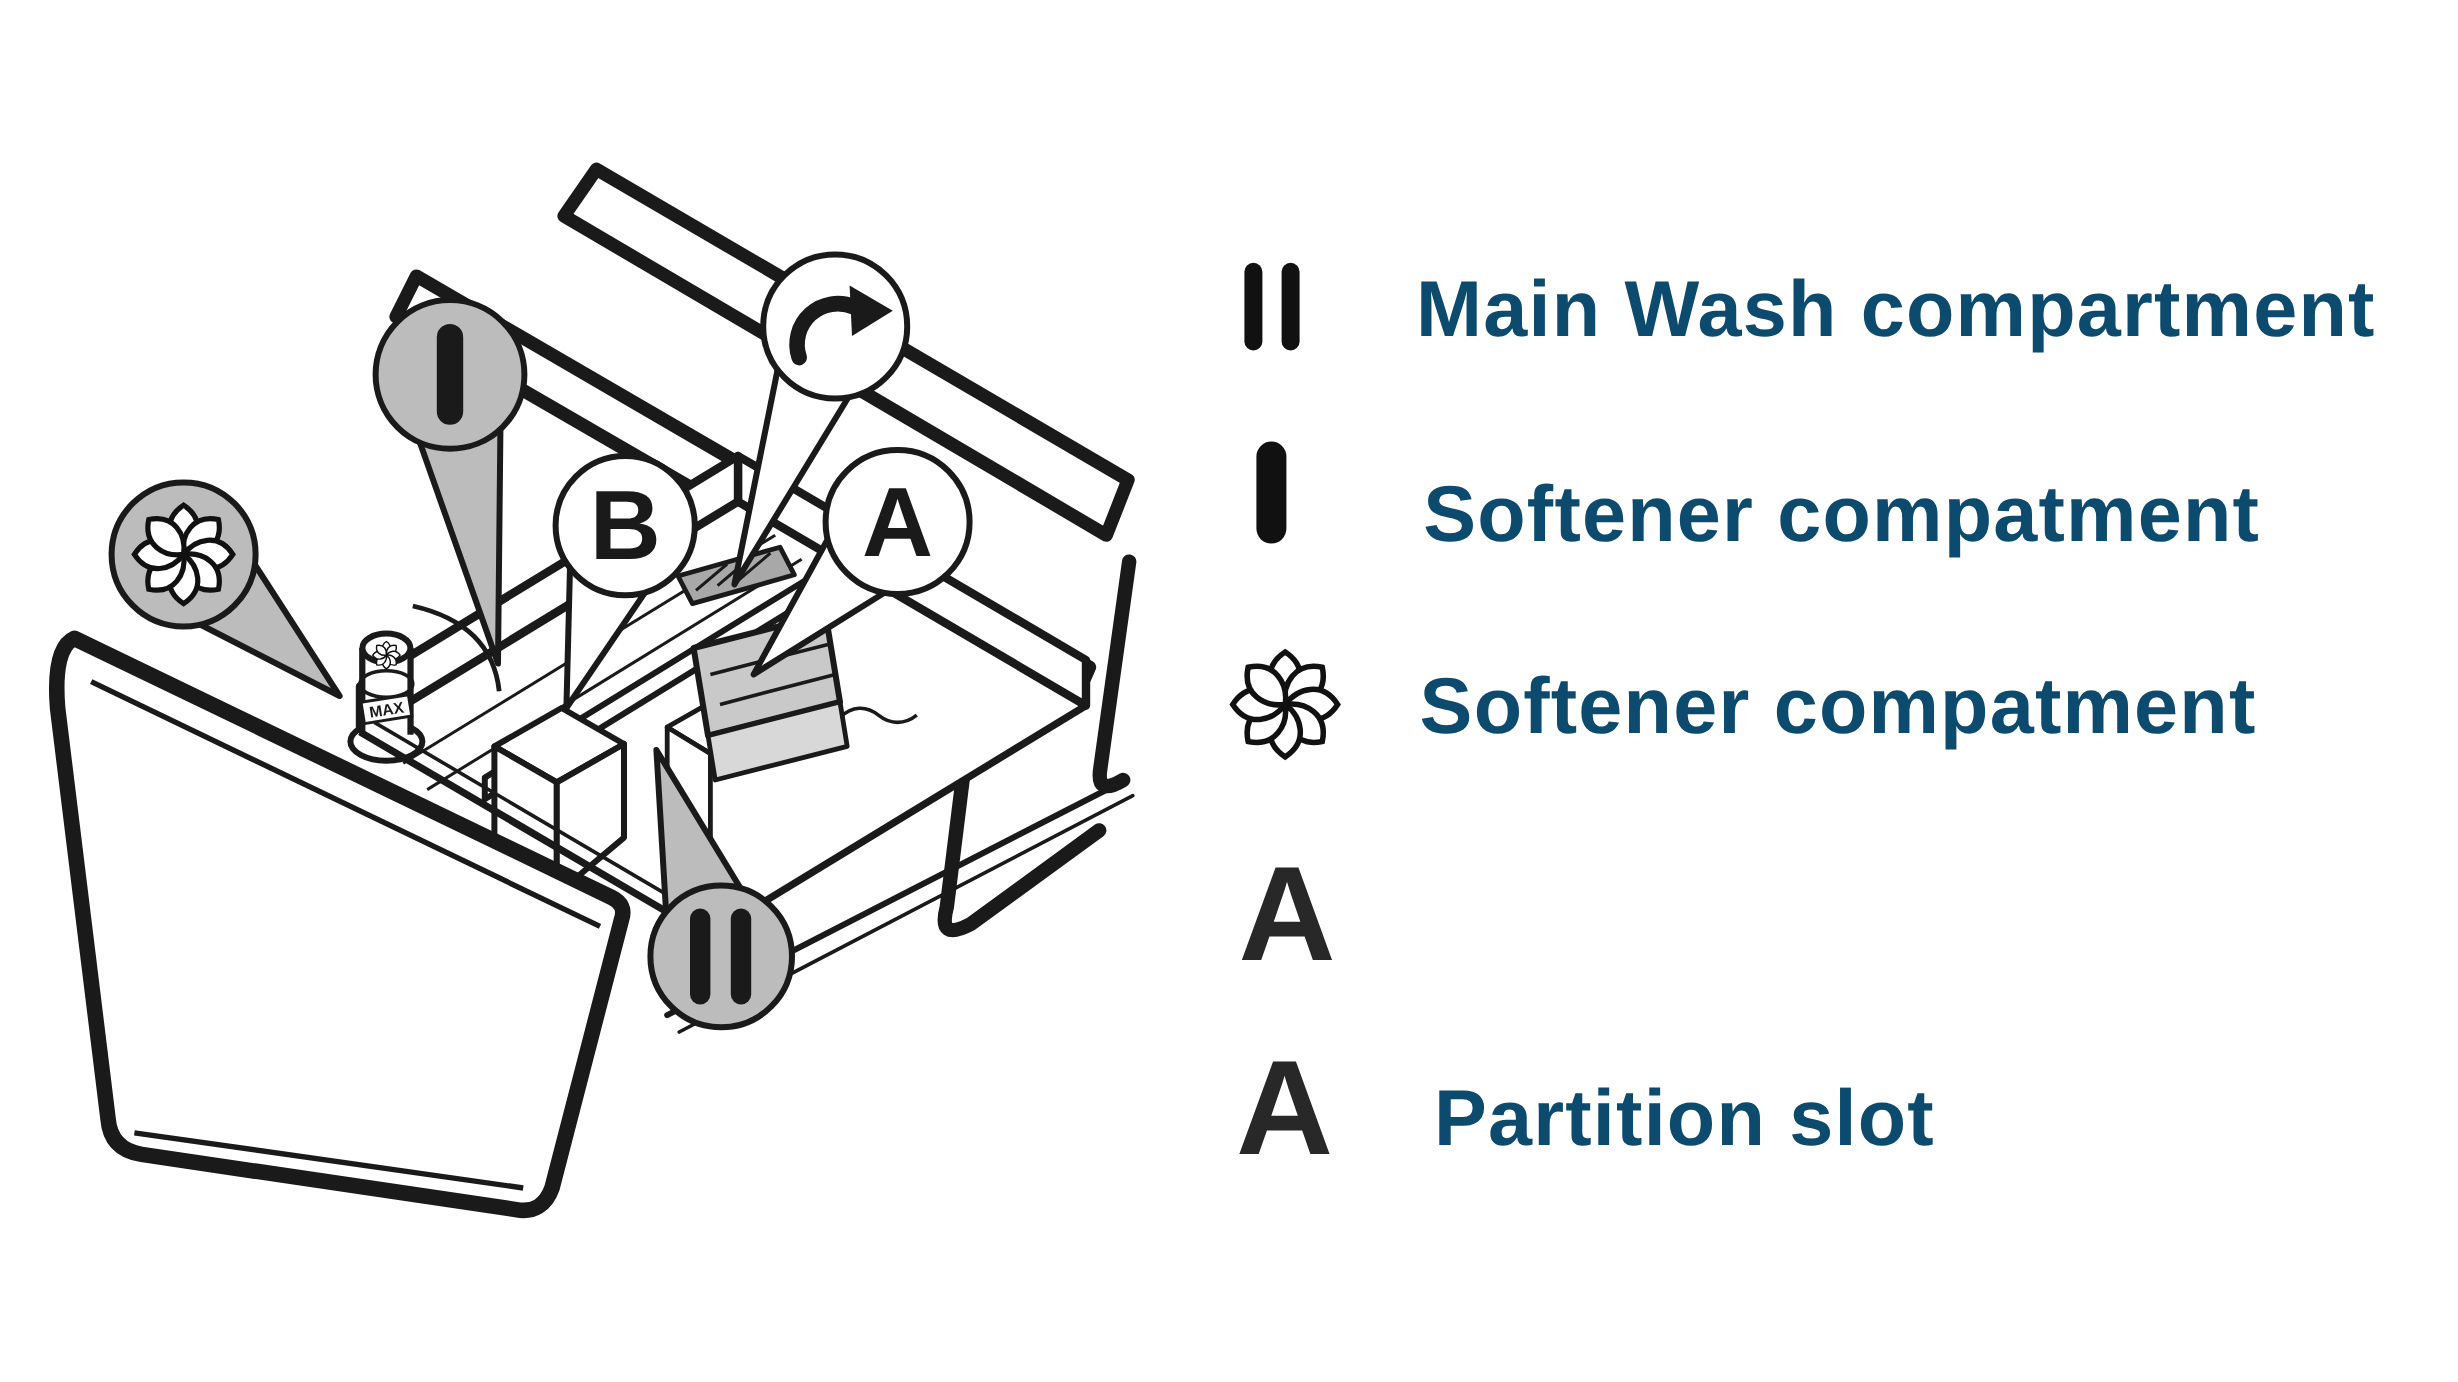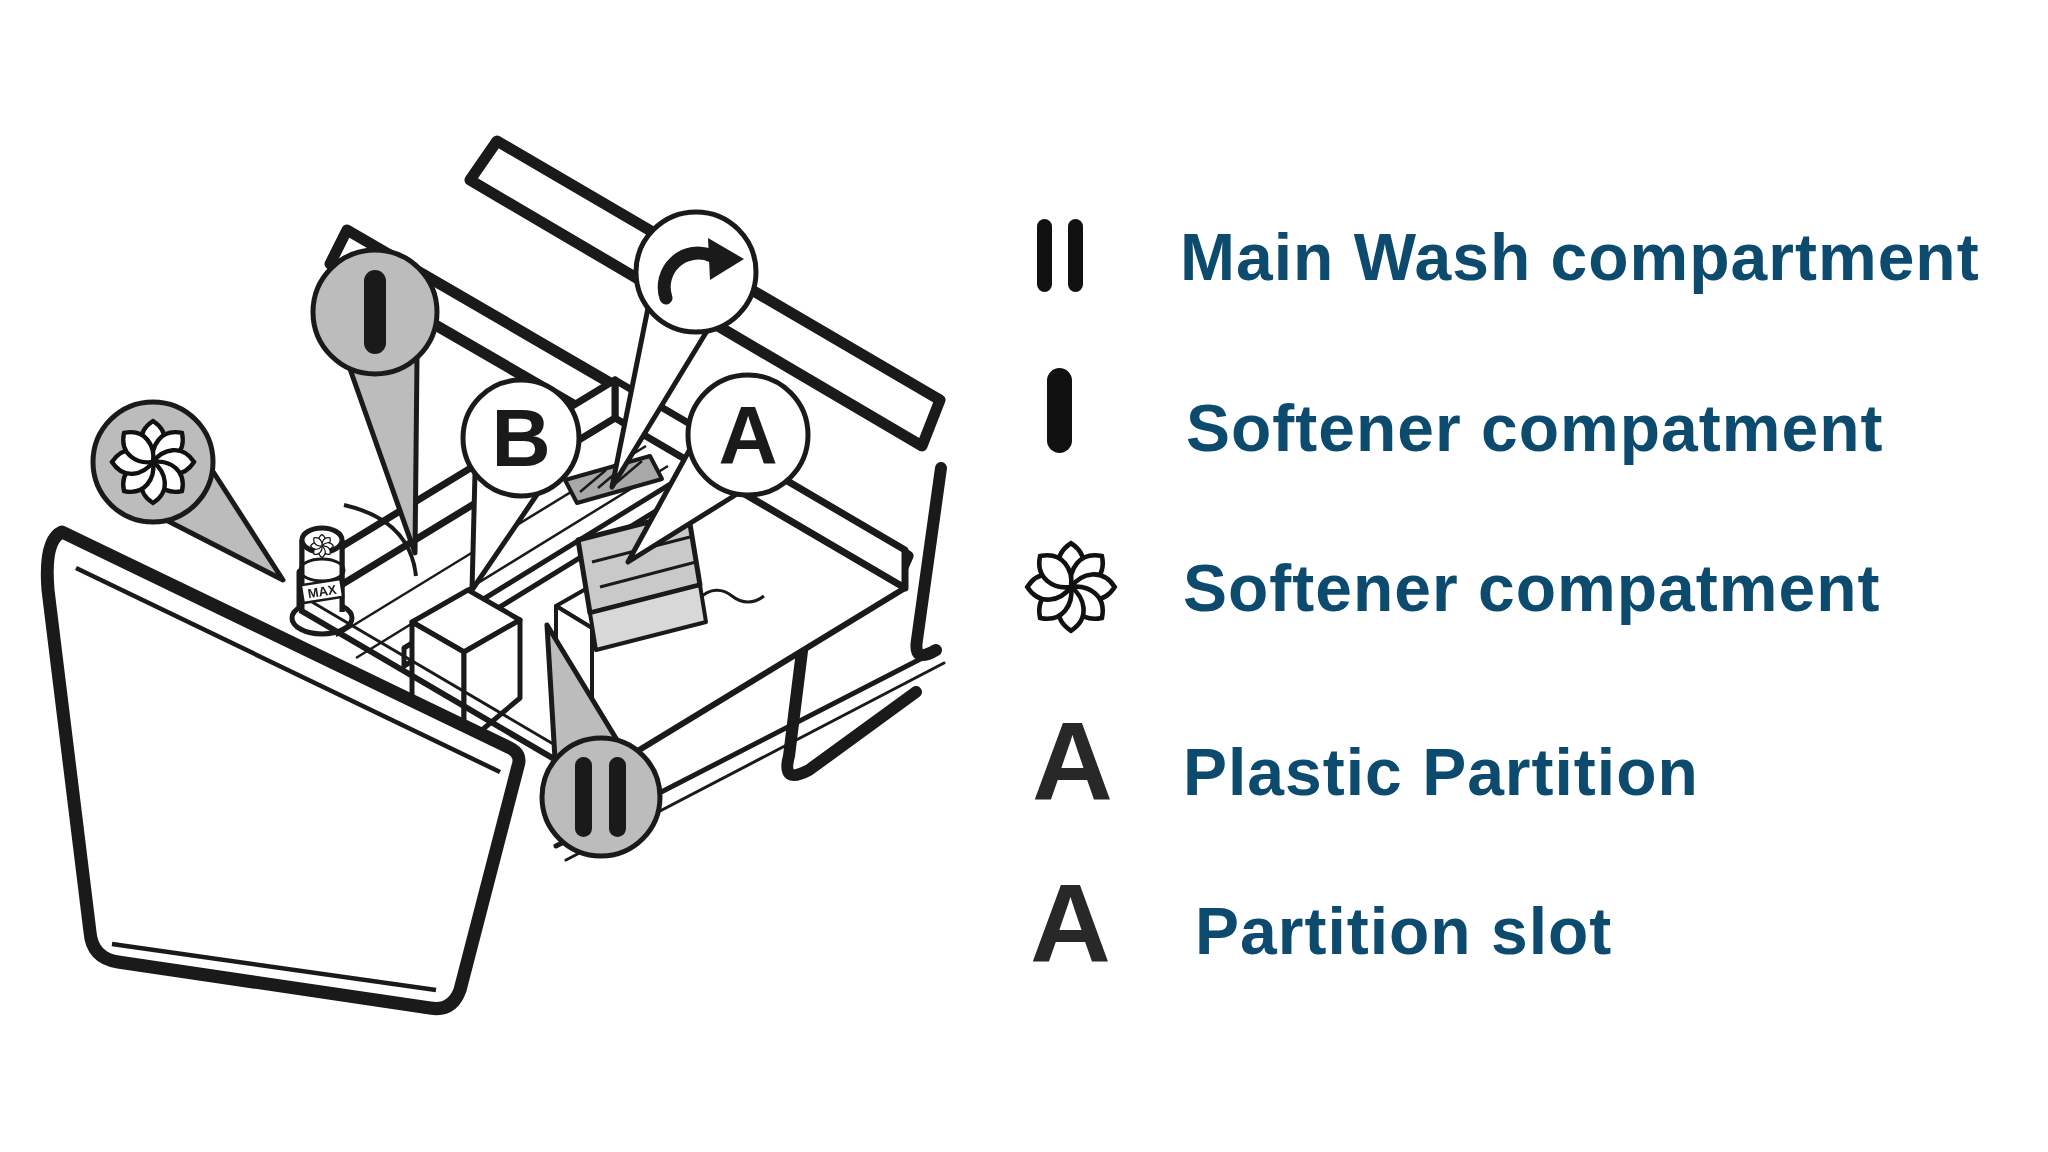--- a/index.html
+++ b/index.html
@@ -153,19 +153,18 @@
     </g>
     <g>
       <rect x="1047" y="368" width="25" height="85" rx="12.5" fill="#111"></rect>
     </g>
     <use href="#flower" transform="translate(1071,587) scale(1.15)"></use>
   </svg>
 
   <div class="legend-label" style="left:1180px; top:221px;">Main Wash compartment</div>
   <div class="legend-label" style="left:1186px; top:392px;">Softener compatment</div>
   <div class="legend-label" style="left:1183px; top:552px;">Softener compatment</div>
-  <div class="legend-label" style="left:1183px; top:736px;">Plastic Partition</div>
   <div class="legend-label" style="left:1195px; top:895px;">Partition slot</div>
 
   <div class="legend-letter" style="left:1032px; top:706px;">A</div>
   <div class="legend-letter" style="left:1030px; top:868px;">A</div>
 
 </div>
 
 </body></html>

